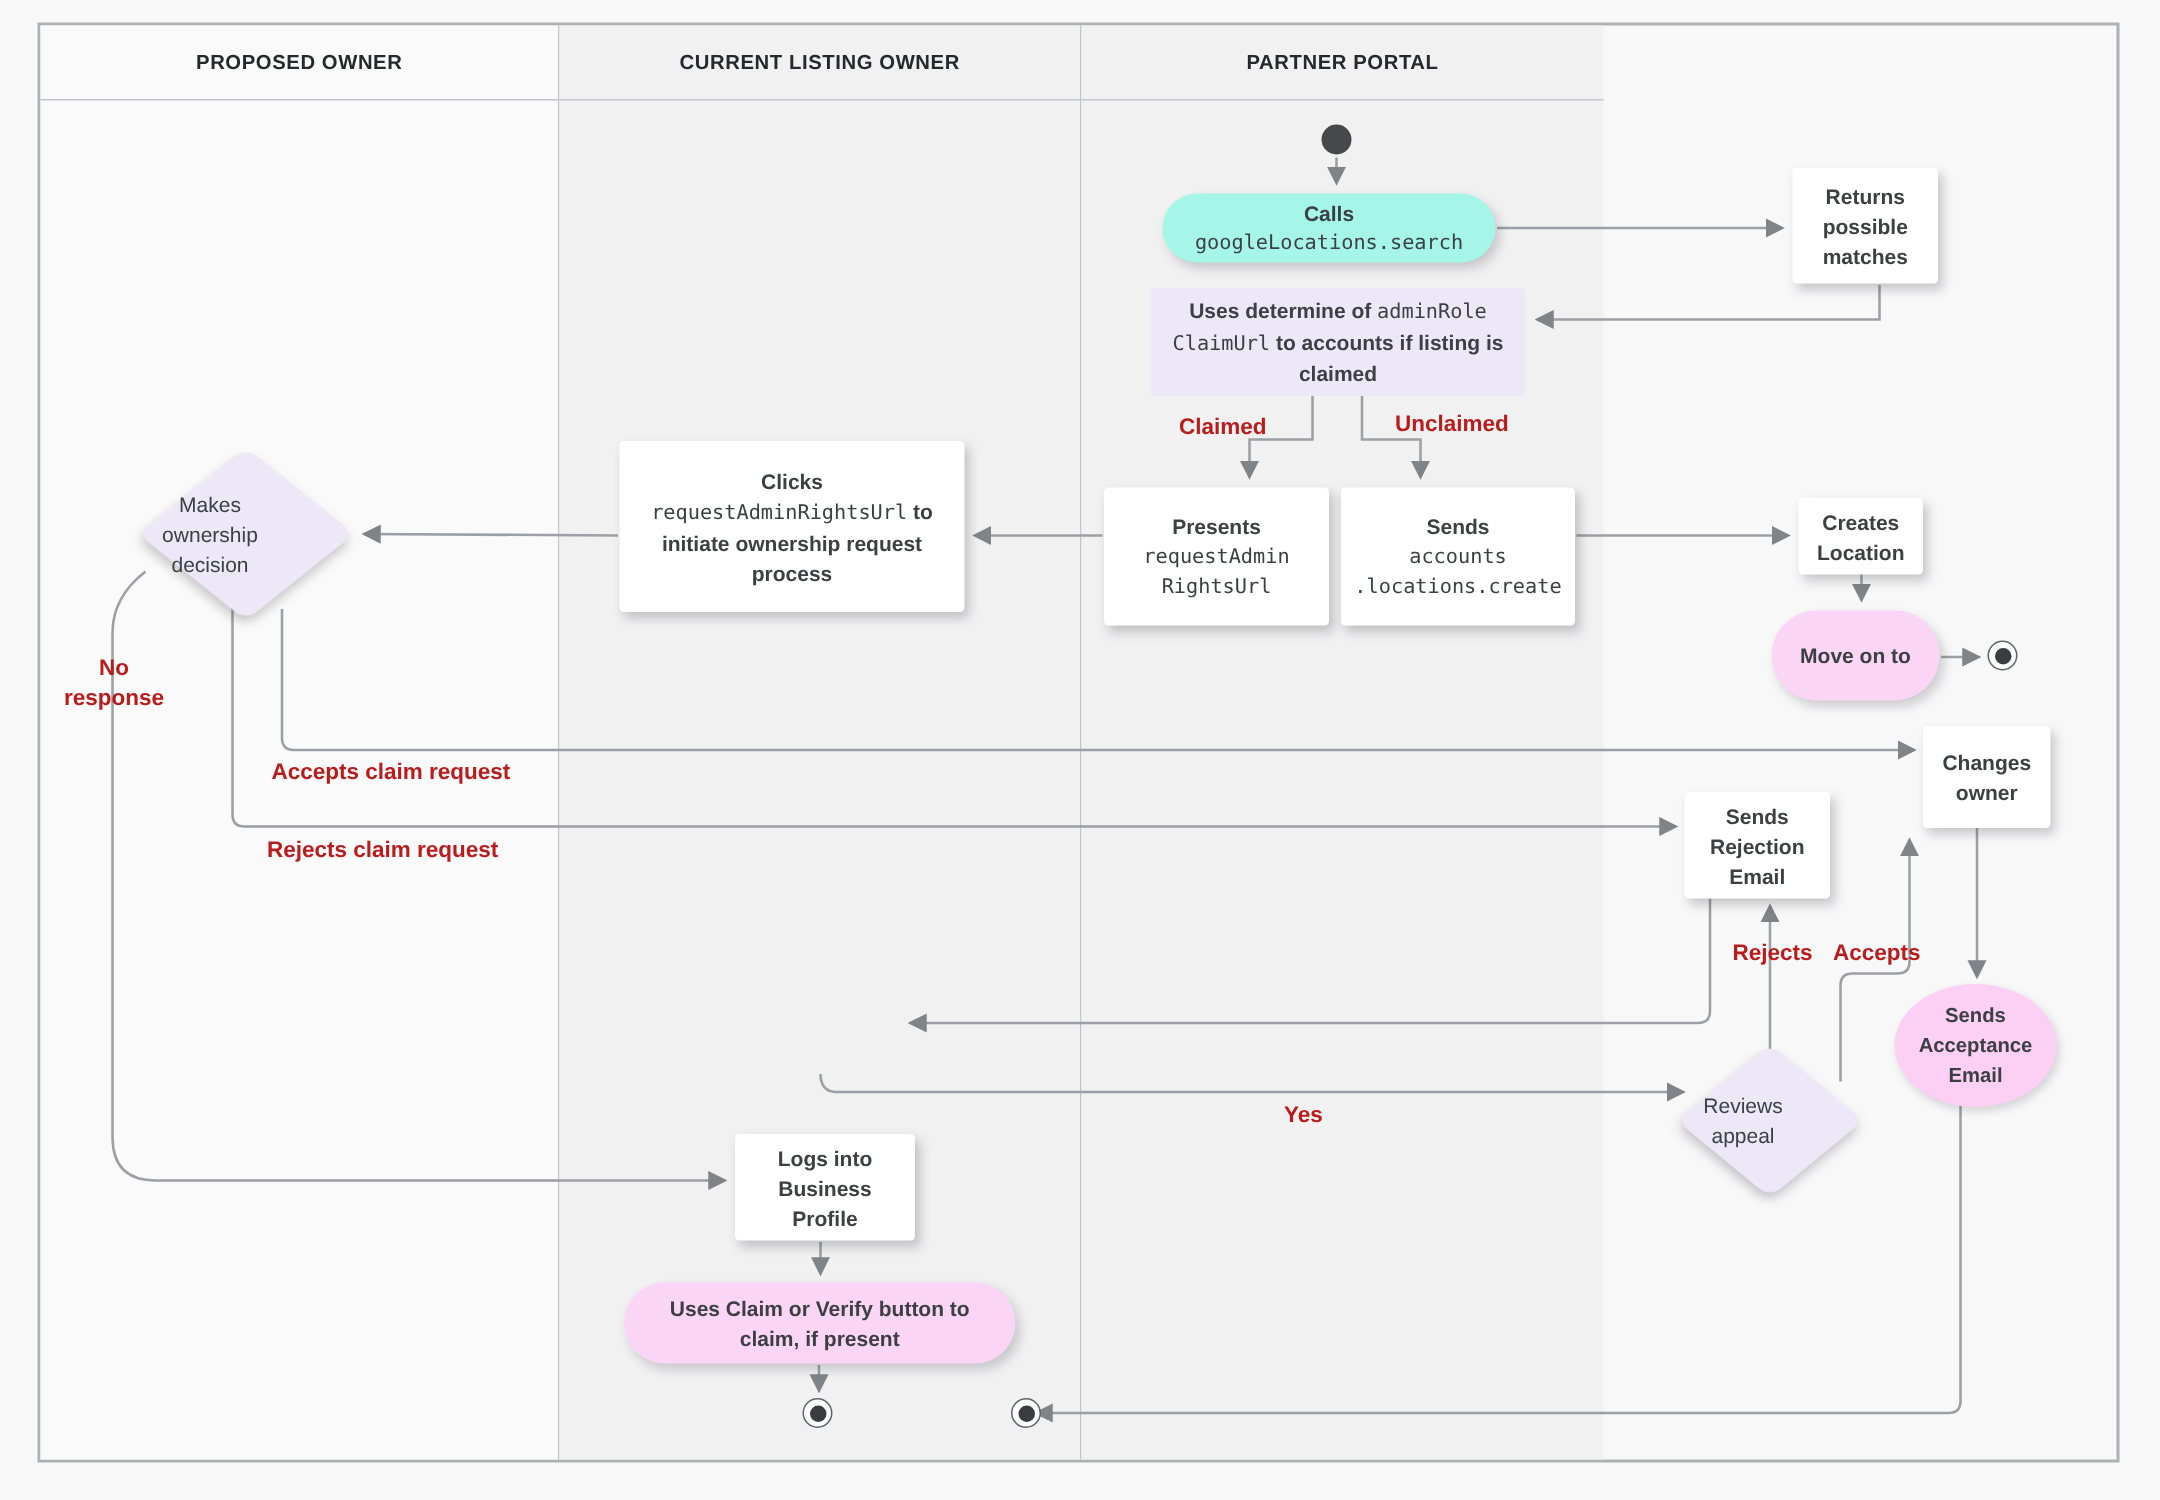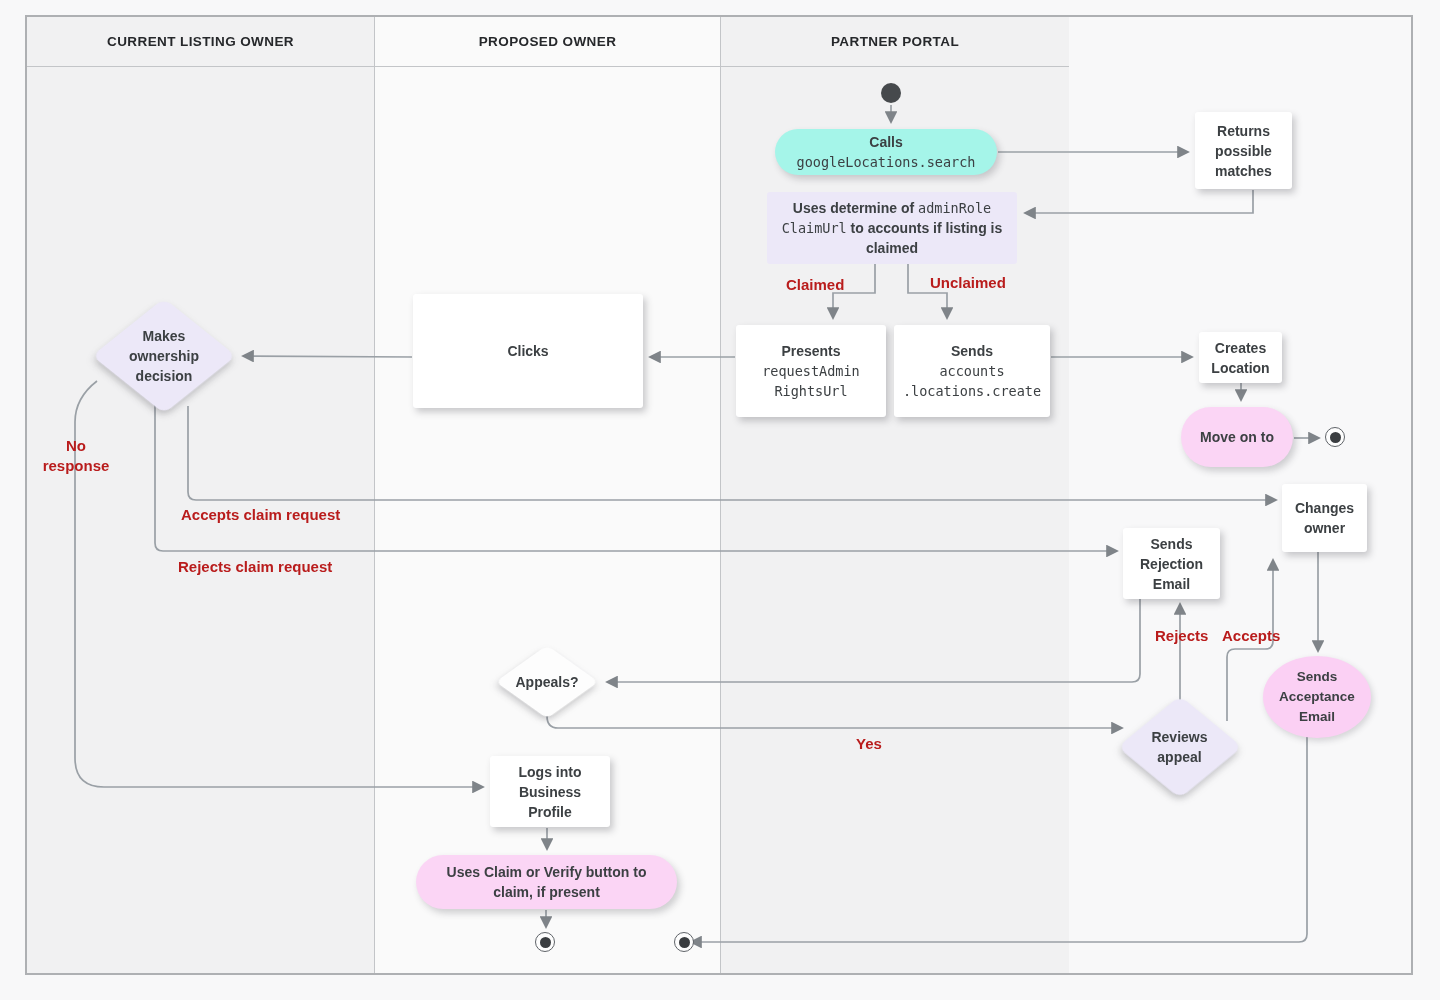--- a/index.html
+++ b/index.html
@@ -29,45 +29,45 @@
   .pill{border-radius:999px;box-shadow:3px 4px 7px rgba(50,50,60,.22);padding:4px 10px;}
   .flat{border-radius:3px;padding:4px 8px;}
   .ellipse{border-radius:50%;box-shadow:2px 3px 6px rgba(50,50,60,.18);}
   .mono{font-family:"DejaVu Sans Mono","Liberation Mono",monospace;font-weight:400;font-size:13.5px;}
 
   
   .diamond-wrap{position:absolute;}
   .diamond-shape{position:absolute;left:50%;top:50%;border-radius:10px;
                  filter:drop-shadow(3px 4px 4px rgba(60,60,70,.28));}
   .diamond-label{position:relative;z-index:2;width:100%;height:100%;display:flex;
-                 align-items:center;justify-content:center;text-align:center;
-                 font-size:14px;font-weight:700;line-height:20px;}
+                 align-items:center;justify-content:flex-start;text-align:center;
+                 font-size:14px;font-weight:400;line-height:20px;}
 
   
   .start-dot{position:absolute;width:20px;height:20px;border-radius:50%;background:#46494c;}
   .final-node{position:absolute;width:20px;height:20px;border-radius:50%;background:#fdfdfd;
               border:1.6px solid #5f6368;display:flex;align-items:center;justify-content:center;box-sizing:border-box;}
   .final-node .dot{width:11px;height:11px;border-radius:50%;background:#3a3d40;}
 
   
   .edge-label{position:absolute;font-size:15px;font-weight:700;color:#b91c1c;
               line-height:20px;white-space:nowrap;}
   .edge-label.wrap{white-space:normal;text-align:center;}
 </style>
 </head>
 <body>
 
 <div class="stage">
 
   <div class="lane-table">
+    <div class="lane light" style="width:346px">
+      <div class="lane-header">PROPOSED OWNER</div>
+    </div>
     <div class="lane tint" style="width:348px">
       <div class="lane-header">CURRENT LISTING OWNER</div>
-    </div>
-    <div class="lane light" style="width:346px">
-      <div class="lane-header">PROPOSED OWNER</div>
     </div>
     <div class="lane tint" style="width:348px">
       <div class="lane-header">PARTNER PORTAL</div>
     </div>
   </div>
 
   <svg class="edges" width="1440" height="1000" viewBox="0 0 1440 1000">
     <defs>
       <marker id="arrow" viewBox="0 0 10 10" refX="8.5" refY="5" markerWidth="7.5" markerHeight="7.5" orient="auto-start-reverse">
         <path d="M0,0 L10,5 L0,10 z" fill="#7f8489"></path>
@@ -131,45 +131,42 @@
 
   <div class="node pill" style="left:1181px;top:407px;width:112px;height:60px;background:#fbd5f5">
     <span>Move on to</span>
   </div>
   <div class="final-node" style="left:1325px;top:427px">
       <div class="dot"></div>
     </div>
 
   <div class="node box" style="left:413px;top:294px;width:230px;height:114px;padding:6px 10px">
     <span>Clicks</span>
+    <div style="display:inline">
+      <span class="mono">request​Admin​Rights​Url</span>
+      <span>to initiate ownership request process</span>
+    </div>
   </div>
 
   <div class="diamond-wrap" style="left:92px;top:298px;width:144px;height:116px">
     <div class="diamond-shape" style="width:102px;height:102px;background:#ece8f8;
          transform:translate(-50%,-50%) scale(1,0.8) rotate(45deg)"></div>
     <div class="diamond-label">
       <span style="max-width:96px">Makes ownership decision</span>
     </div>
   </div>
 
   <div class="node box" style="left:1123px;top:528px;width:97px;height:71px">
     <span>Sends Rejection Email</span>
   </div>
 
   <div class="node box" style="left:1282px;top:484px;width:85px;height:68px">
     <span style="max-width:78px">Changes owner</span>
   </div>
 
-  <div class="diamond-wrap" style="left:495px;top:645px;width:104px;height:74px">
-    <div class="diamond-shape" style="width:73px;height:73px;background:#fdfdfd;border-radius:8px;
-         transform:translate(-50%,-50%) scale(1,0.712) rotate(45deg)"></div>
-    <div class="diamond-label">
-      <span>Appeals?</span>
-    </div>
-  </div>
 
   <div class="diamond-wrap" style="left:1117px;top:695px;width:125px;height:103px">
     <div class="diamond-shape" style="width:88px;height:88px;background:#ece8f8;
          transform:translate(-50%,-50%) scale(1,0.824) rotate(45deg)"></div>
     <div class="diamond-label">
       <span style="max-width:90px">Reviews appeal</span>
     </div>
   </div>
 
   <div class="node ellipse" style="left:1263px;top:656px;width:108px;height:82px;background:#fbd0f4;font-size:13.5px">

